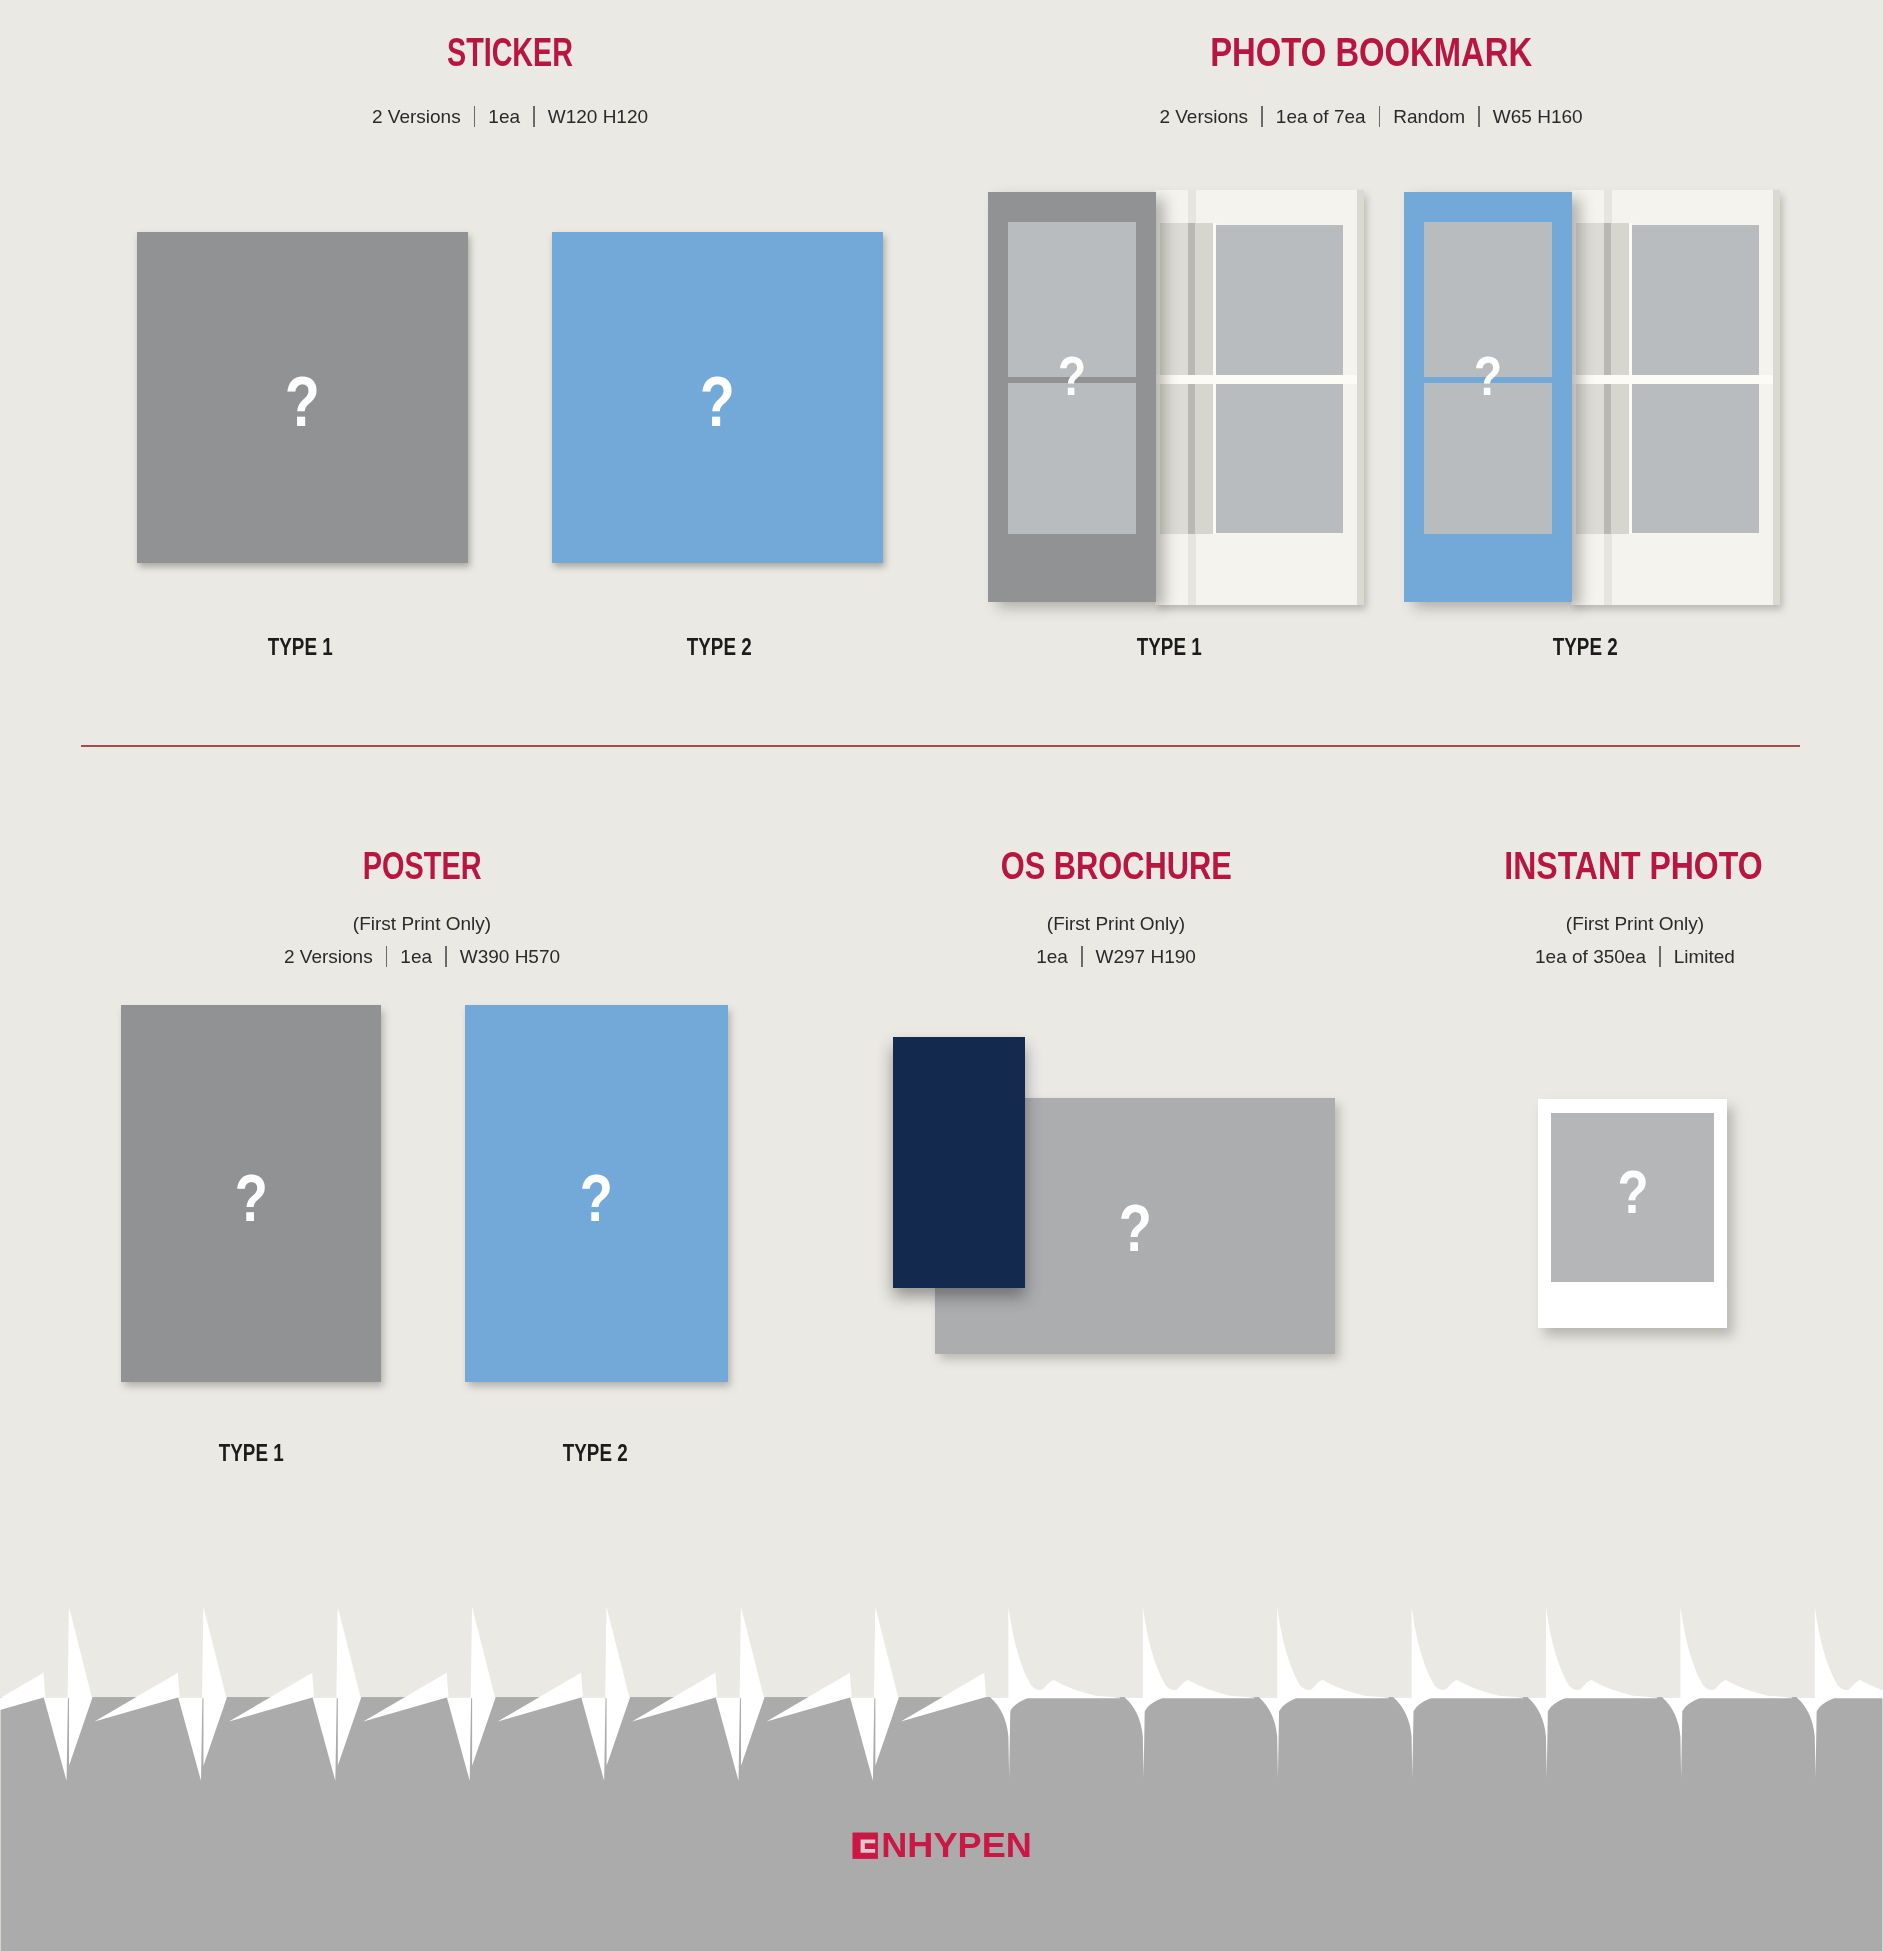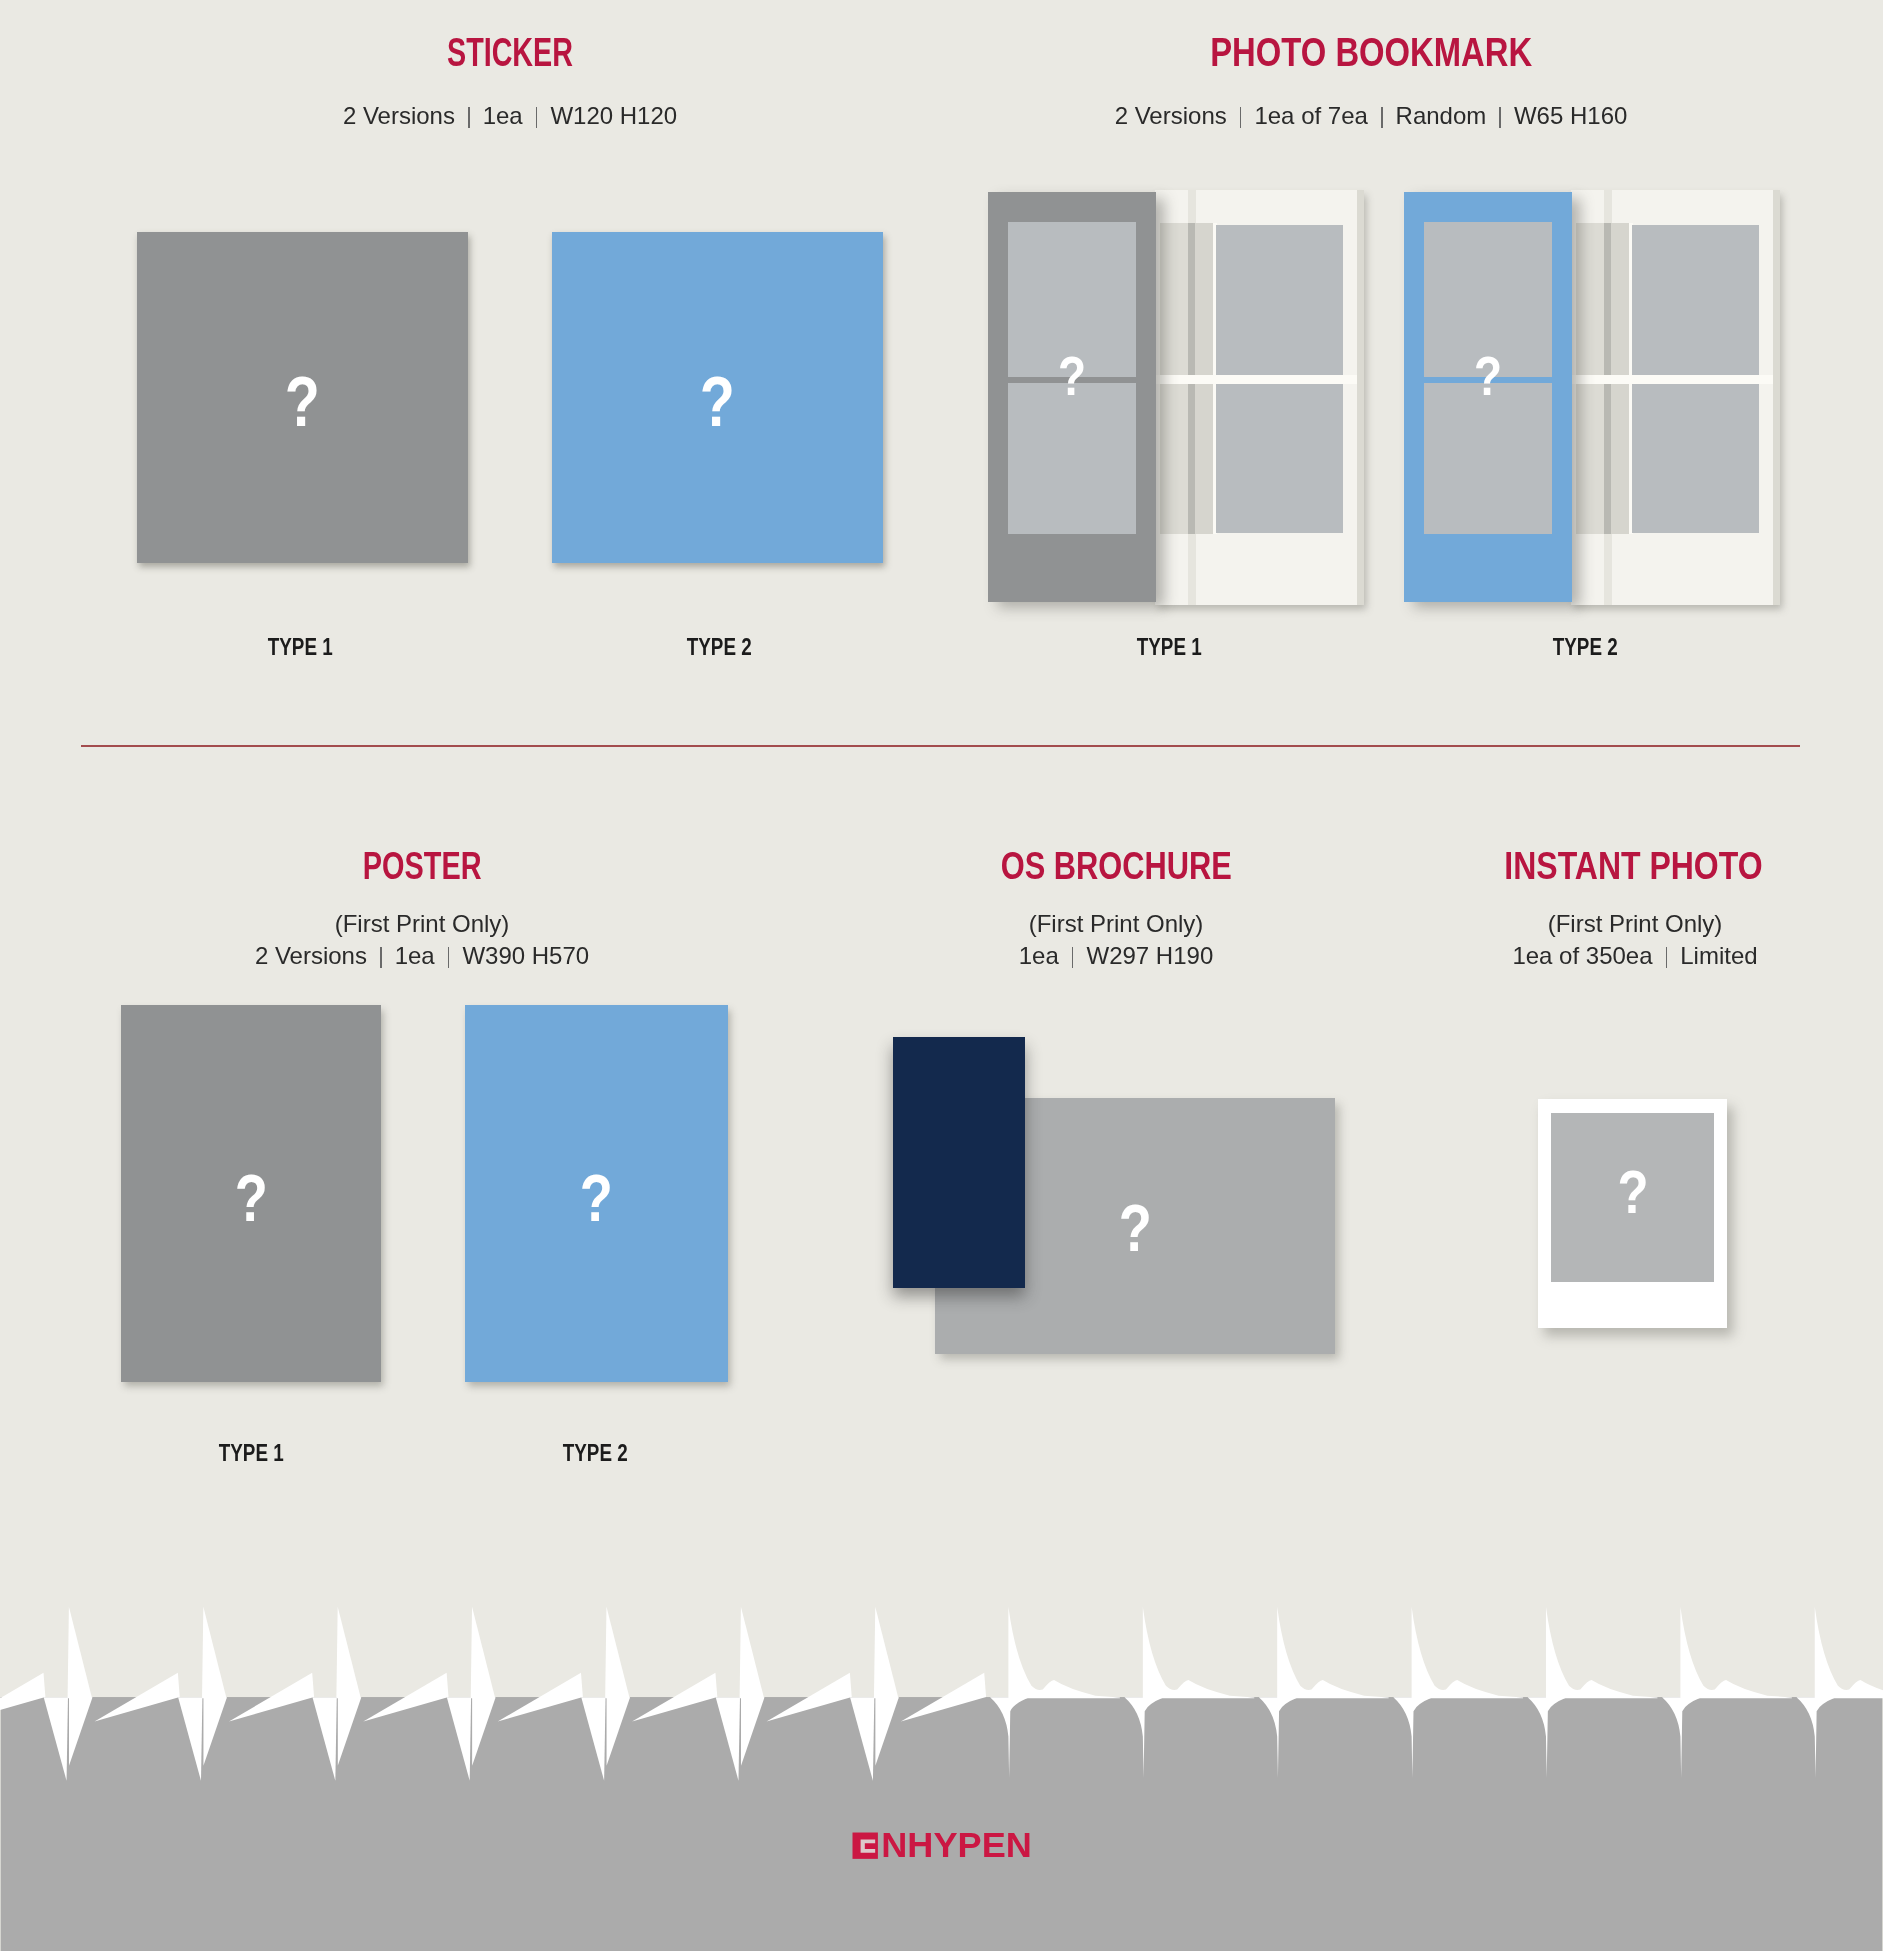--- a/index.html
+++ b/index.html
@@ -1,21 +1,21 @@
 <!DOCTYPE html>
 <html style="font-size:15px"><head>
 <meta charset="utf-8">
 <style>
   html,body{margin:0;padding:0;}
   body{width:1883px;height:1952px;position:relative;background:#eae9e3;
        font-family:"Liberation Sans", sans-serif;overflow:hidden;}
   .abs{position:absolute;}
   .title{font-weight:bold;color:#b81540;font-size:41px;line-height:41px;
          text-align:center;white-space:nowrap;}
-  .sub{font-size:24px;line-height:20px;color:#2a2a2a;text-align:center;white-space:nowrap;}
+  .sub{font-size:19px;line-height:20px;color:#2a2a2a;text-align:center;white-space:nowrap;}
   .bar{display:inline-block;width:1.7px;height:21px;background:#6a6a6a;
        vertical-align:-3.8px;margin:0 13px;}
   .typ{font-weight:bold;color:#1c1c1c;font-size:24.5px;line-height:24.5px;
        text-align:center;white-space:nowrap;}
   .qm{position:absolute;color:#fff;font-weight:bold;text-align:center;width:100%;}
   .qm span{display:inline-block;transform:scale(0.82,1);}
 </style>
 </head>
 <body>
 

